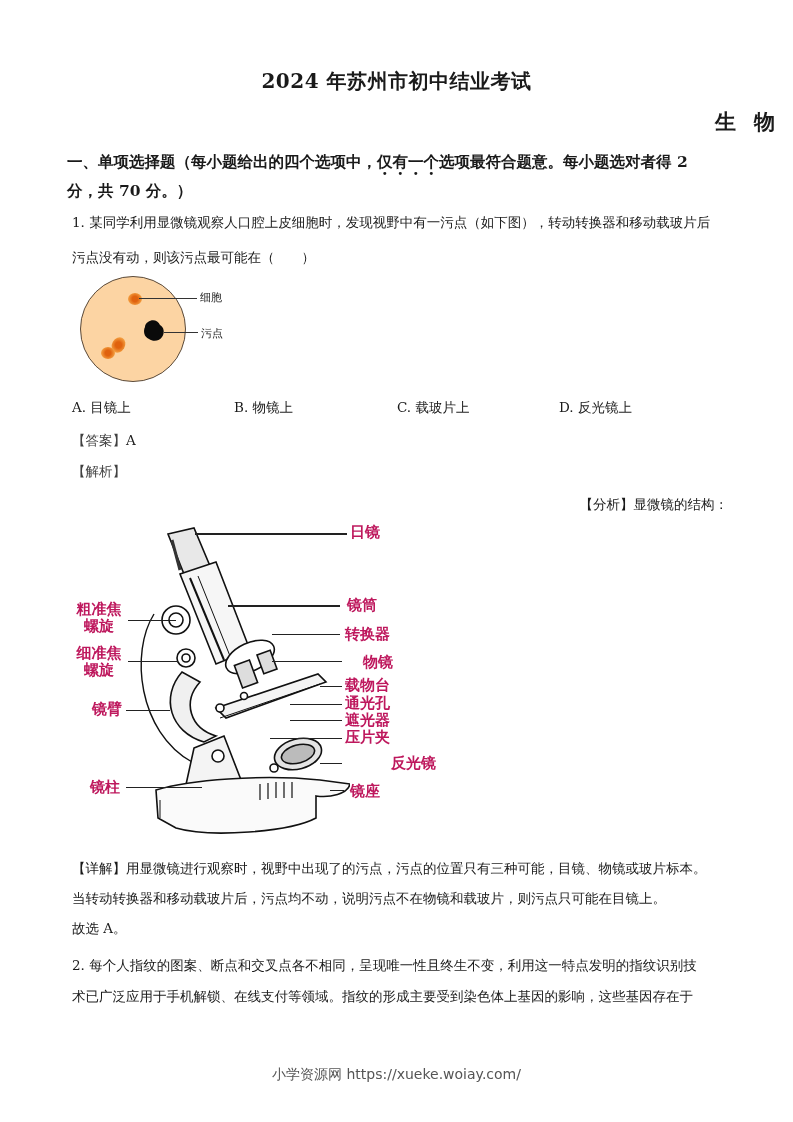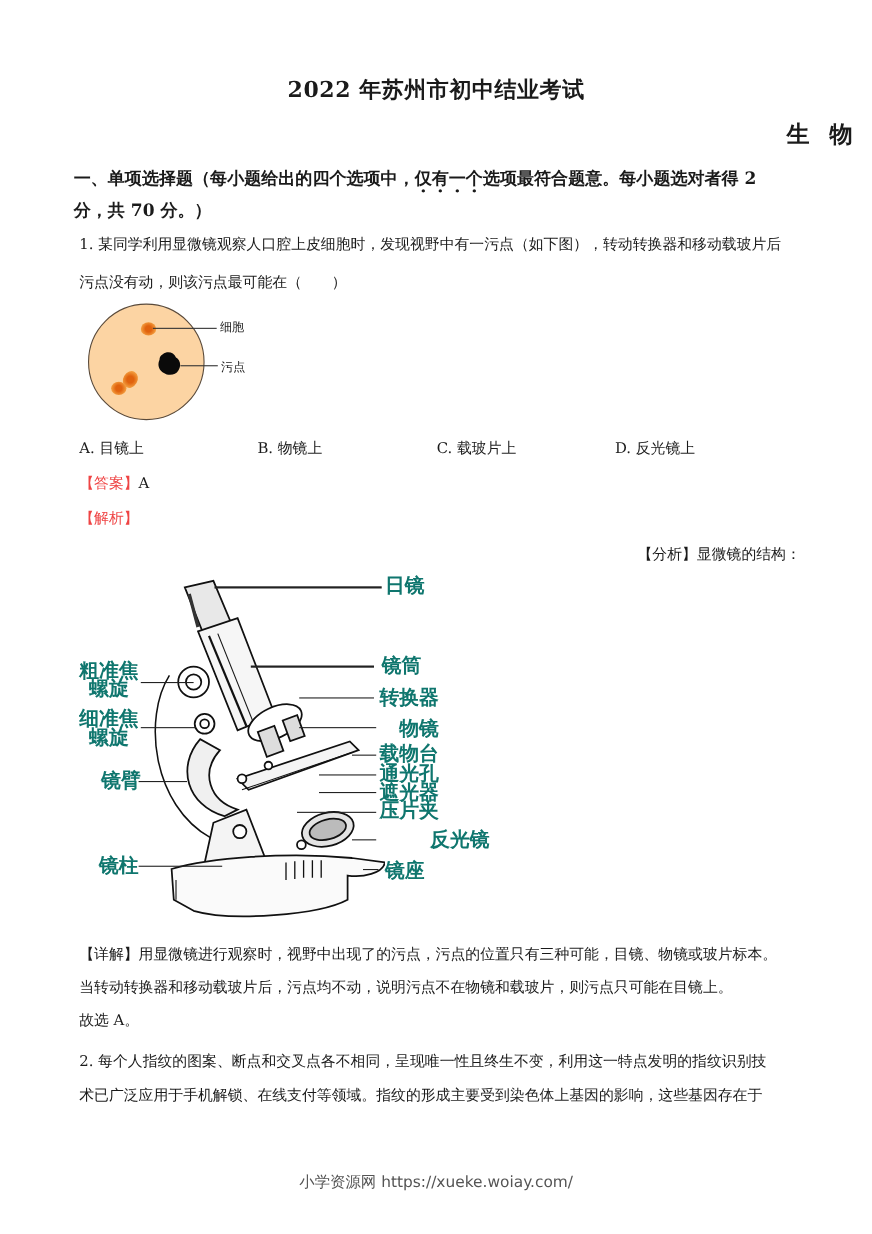--- a/index.html
+++ b/index.html
@@ -6,33 +6,33 @@
     body { width: 793px; height: 1122px; position: relative; overflow: hidden;
            font-family: "DejaVu Serif", "Liberation Serif", serif; color: #1a1a1a; }
     .abs { position: absolute; }
     .title { left: 0; width: 793px; top: 68px; text-align: center; font-size: 20px; font-weight: bold; letter-spacing: 0.5px; }
     .subject { left: 0; width: 793px; top: 108px; text-align: right; font-size: 21px; font-weight: bold; letter-spacing: 18px; padding-left: 18px; box-sizing: border-box; }
     .section { left: 67px; width: 660px; font-size: 15.5px; font-weight: bold; line-height: 20px; }
     .emph { position: relative; }
     .emph::after { content: "·"; position: absolute; left: 50%; transform: translateX(-50%); top: 12px; font-size: 16px; font-weight: bold; }
     .para { left: 72px; width: 656px; font-size: 13.5px; line-height: 20px; }
     .opt { font-size: 13.5px; top: 399px; }
-    .tag { color: #ef4444; }
+    .tag { color: #404040; }
     .fov { left: 80px; top: 276px; width: 106px; height: 106px; border-radius: 50%;
            background: #fcd4a3; border: 1.5px solid #5a4a3a; box-sizing: border-box; }
     .cell { position: absolute; border-radius: 50%; background: radial-gradient(circle, #e0620e 30%, #f29a3c 70%, rgba(242,154,60,0.4) 100%); }
     .label-sm { font-family: "DejaVu Sans", "Liberation Sans", sans-serif; font-size: 11px; }
     .line { position: absolute; background: #222; height: 1.5px; }
-    .mlabel { font-size: 18px; font-weight: bold; color: #0f766e; line-height: 17px; }
+    .mlabel { font-size: 15px; font-weight: bold; color: #be185d; line-height: 17px; }
     .footer { left: 0; width: 793px; top: 1066px; text-align: center; font-family: "DejaVu Sans", "Liberation Sans", sans-serif; font-size: 14px; color: #555; }
   </style>
 </head>
 <body>
 
-<div class="abs title">2022 年苏州市初中结业考试</div>
+<div class="abs title">2024 年苏州市初中结业考试</div>
 <div class="abs subject">生物</div>
 
 <div class="abs section" style="top:152px;">
   <span>一、单项选择题（每小题给出的四个选项中，</span><span class="emph">仅</span><span class="emph">有</span><span class="emph">一</span><span class="emph">个</span><span>选项最符合题意。每小题选对者得 2</span>
 </div>
 <div class="abs section" style="top:181px;">分，共 70 分。）</div>
 
 <div class="abs para" style="top:212px;">1. 某同学利用显微镜观察人口腔上皮细胞时，发现视野中有一污点（如下图），转动转换器和移动载玻片后</div>
 <div class="abs para" style="top:247px;">污点没有动，则该污点最可能在（　　）</div>
 

